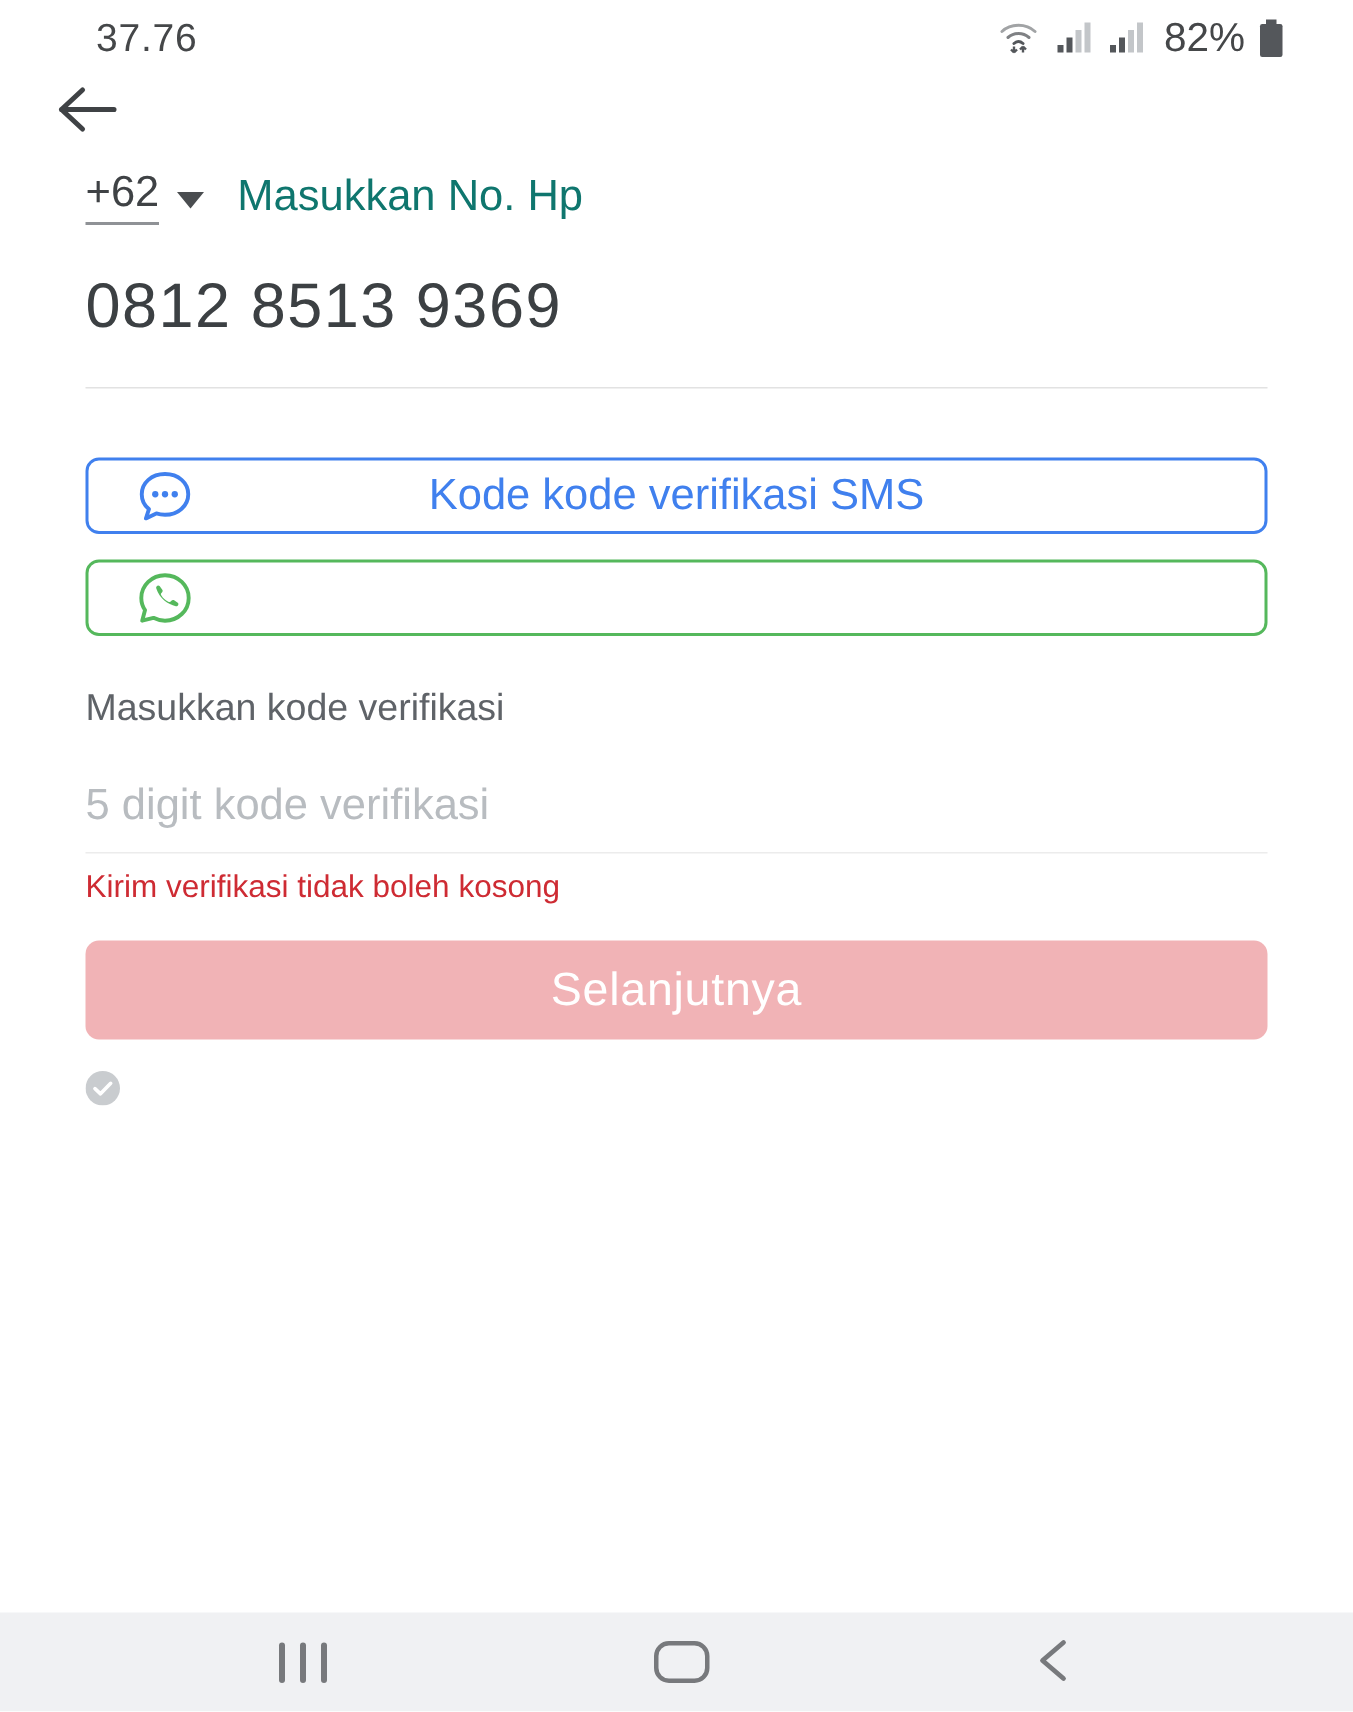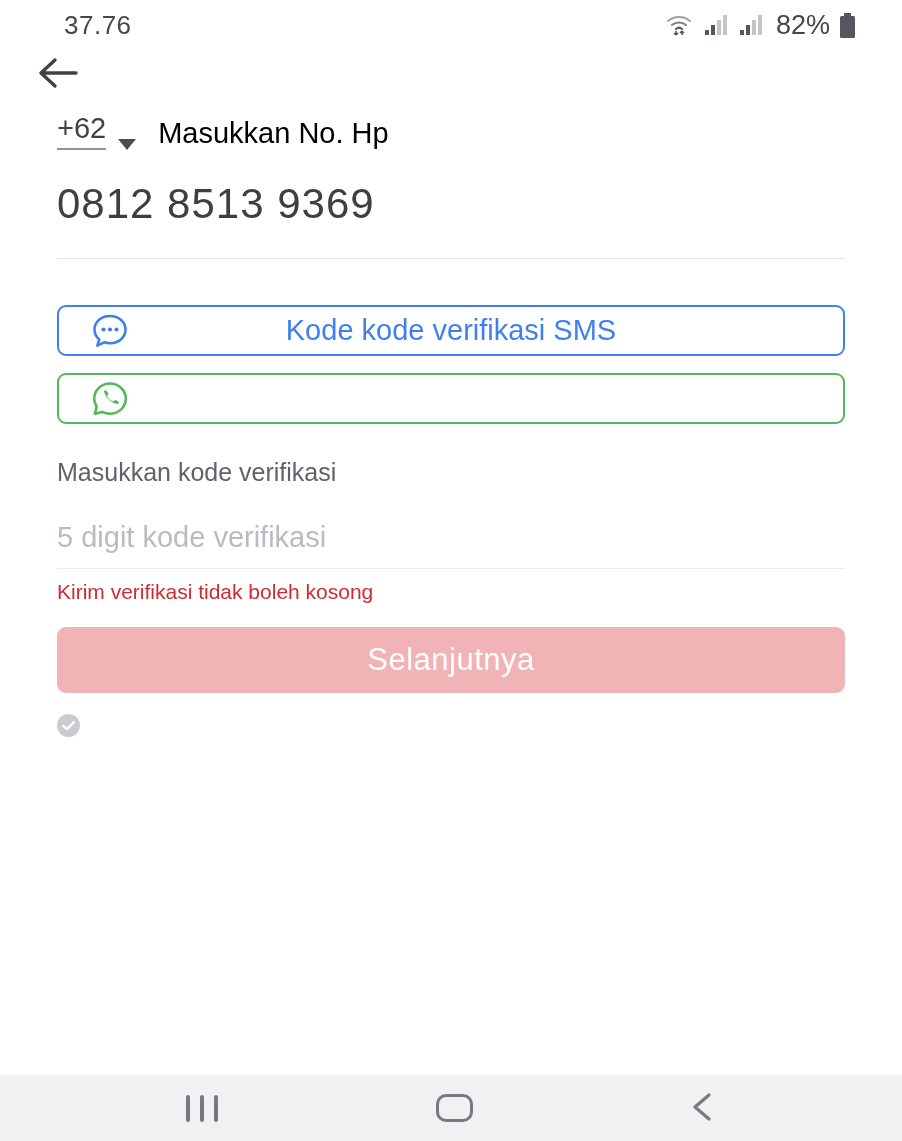--- a/index.html
+++ b/index.html
@@ -22,31 +22,31 @@
   .status-right svg { display: block; }
   .battery-pct { font-size: 27px; color: #454749; margin-left: 2px; }
 
   
   .back-row { margin: 10px 0 0 36px; height: 44px; }
   .back-btn { width: 48px; height: 44px; display: flex; align-items: center; cursor: pointer; background: none; border: none; }
 
   
   .content { padding: 0 57px; }
 
-  .phone-row { margin-top: 16px; display: flex; align-items: flex-end; height: 38px; }
+  .phone-row { margin-top: 16px; display: flex; align-items: center; height: 38px; }
   .country-code {
     font-size: 29px; color: #3f4245; padding-bottom: 3px;
     border-bottom: 2px solid #8f9296; cursor: pointer; display: flex; align-items: center;
   }
   .caret-down {
     width: 0; height: 0; margin-left: 12px; margin-top: 4px;
     border-left: 9px solid transparent; border-right: 9px solid transparent;
     border-top: 11px solid #4a4d50;
   }
-  .phone-label { font-size: 29px; color: #000000; margin-left: 22px; }
+  .phone-label { font-size: 29px; color: #0f766e; margin-left: 22px; }
 
   .phone-input {
     display: block; width: 100%; border: none; outline: none;
     border-bottom: 1px solid #e2e2e2;
     font-family: "Liberation Sans", sans-serif;
     font-size: 42px; color: #3c4043; letter-spacing: 1px;
     margin-top: 28px; padding: 2px 0 30px 0; background: transparent;
   }
 
   .send-btn {

